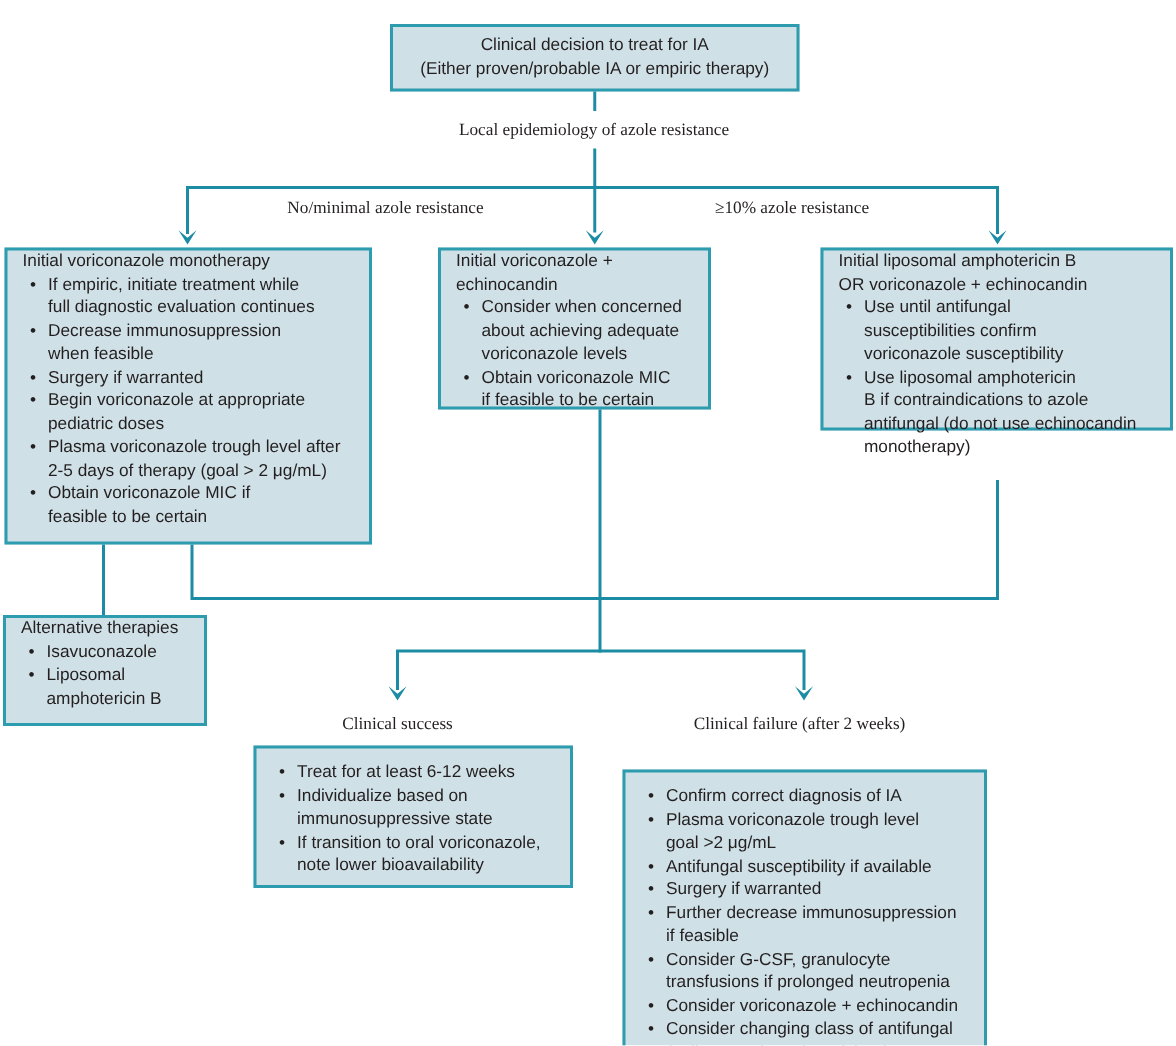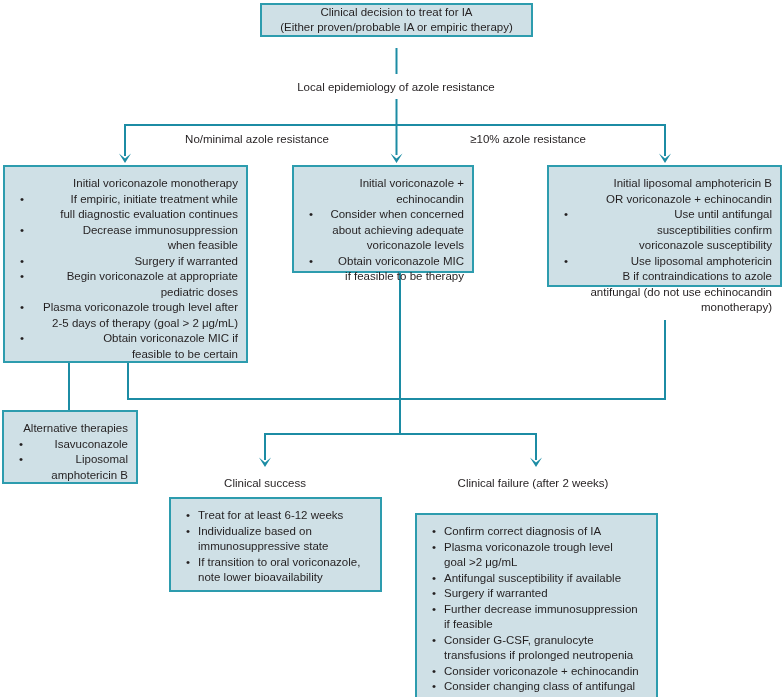--- a/index.html
+++ b/index.html
@@ -26,41 +26,42 @@
     border: 2px solid var(--box-border, #2d9cae);
     font-size: 11.5px;
     line-height: 15.5px;
   }
   .node.centered {
     display: flex;
     align-items: center;
     justify-content: center;
     text-align: center;
   }
-  .node .pad { padding: 9px 8px 5px 10px; text-align: right; }
+  .node .pad { padding: 0 8px 5px 10px; }
   .node .pad-deep { padding: 9px 8px 5px 10px; }
   .node-title { white-space: pre-line; }
   ul.bullets { list-style: none; margin: 0; padding: 0; }
   ul.bullets li {
     position: relative;
     padding-left: 17px;
     white-space: pre-line;
   }
   ul.bullets li::before {
     content: "\2022";
     position: absolute;
     left: 5px;
     top: 0;
   }
   .flow-label {
     position: absolute;
     font-size: 11.5px;
     line-height: 14px;
     white-space: nowrap;
     transform: translateX(-50%);
+    font-family: Liberation Serif, serif;
   }
 </style>
 </head>
 <body>
 
 <div class="canvas">
 
   <svg class="connectors" xmlns="http://www.w3.org/2000/svg">
 
     <line class="wire" x1="396.5" y1="48" x2="396.5" y2="74"></line>
@@ -77,21 +78,21 @@
 
     <polyline class="wire" points="265,460 265,434 536,434 536,460"></polyline>
 
     <path class="head" d="M119,153.5 L125,163 L131,153.5 L125,158.5 Z"></path>
     <path class="head" d="M390.5,153.5 L396.5,163 L402.5,153.5 L396.5,158.5 Z"></path>
     <path class="head" d="M659,153.5 L665,163 L671,153.5 L665,158.5 Z"></path>
     <path class="head" d="M259,457.5 L265,467 L271,457.5 L265,462.5 Z"></path>
     <path class="head" d="M530,457.5 L536,467 L542,457.5 L536,462.5 Z"></path>
   </svg>
 
-  <div class="node centered" style="left:260px; top:3px; width:273px; height:34px;">
+  <div class="node centered" style="left:260px; top:16px; width:273px; height:45px;">
     <div class="node-title">Clinical decision to treat for IA
 (Either proven/probable IA or empiric therapy)</div>
   </div>
 
   <div class="flow-label" style="left:396px; top:80px;">Local epidemiology of azole resistance</div>
   <div class="flow-label" style="left:257px; top:132px;">No/minimal azole resistance</div>
   <div class="flow-label" style="left:528px; top:132px;">≥10% azole resistance</div>
 
   <div class="node" style="left:3px; top:165px; width:245px; height:198px;">
     <div class="pad">
@@ -113,21 +114,21 @@
   </div>
 
   <div class="node" style="left:292px; top:165px; width:182px; height:108px;">
     <div class="pad">
       <div class="node-title">Initial voriconazole + echinocandin</div>
       <ul class="bullets">
           <li>Consider when concerned
 about achieving adequate
 voriconazole levels</li>
           <li>Obtain voriconazole MIC
-if feasible to be therapy</li>
+if feasible to be certain</li>
         </ul>
     </div>
   </div>
 
   <div class="node" style="left:547px; top:165px; width:235px; height:122px;">
     <div class="pad">
       <div class="node-title">Initial liposomal amphotericin B
 OR voriconazole + echinocandin</div>
       <ul class="bullets">
           <li>Use until antifungal

